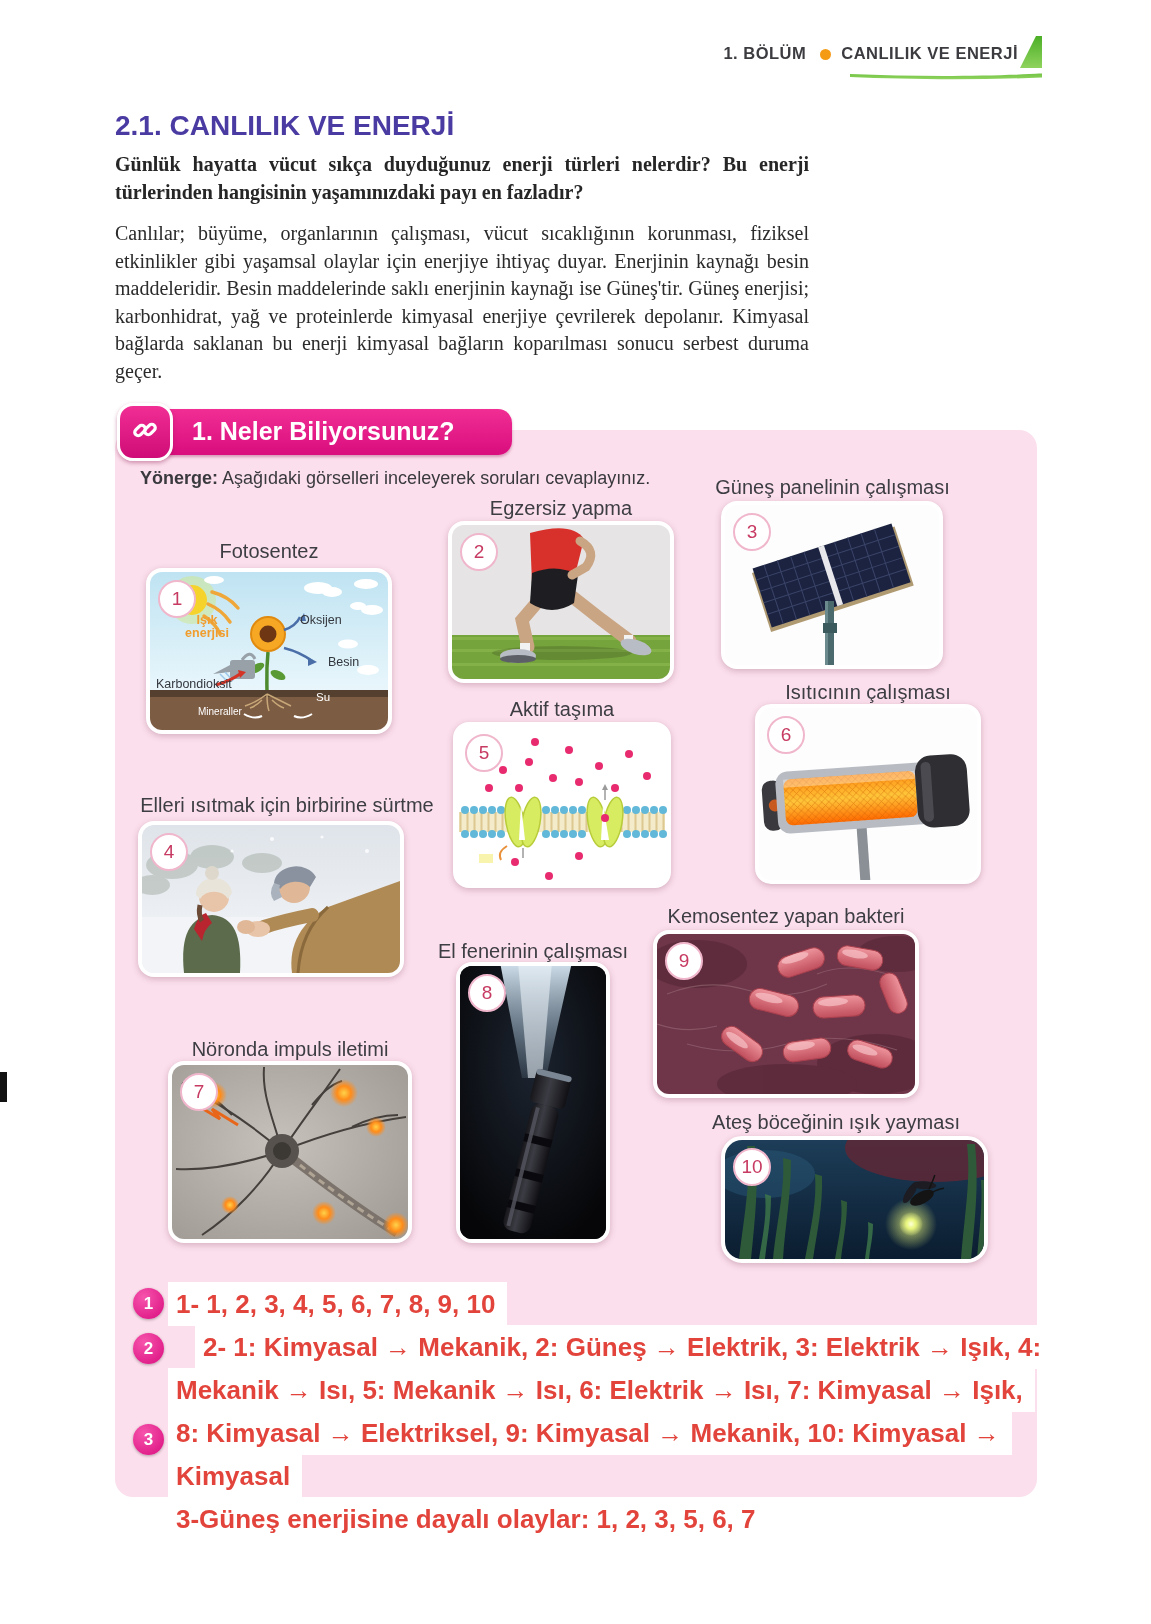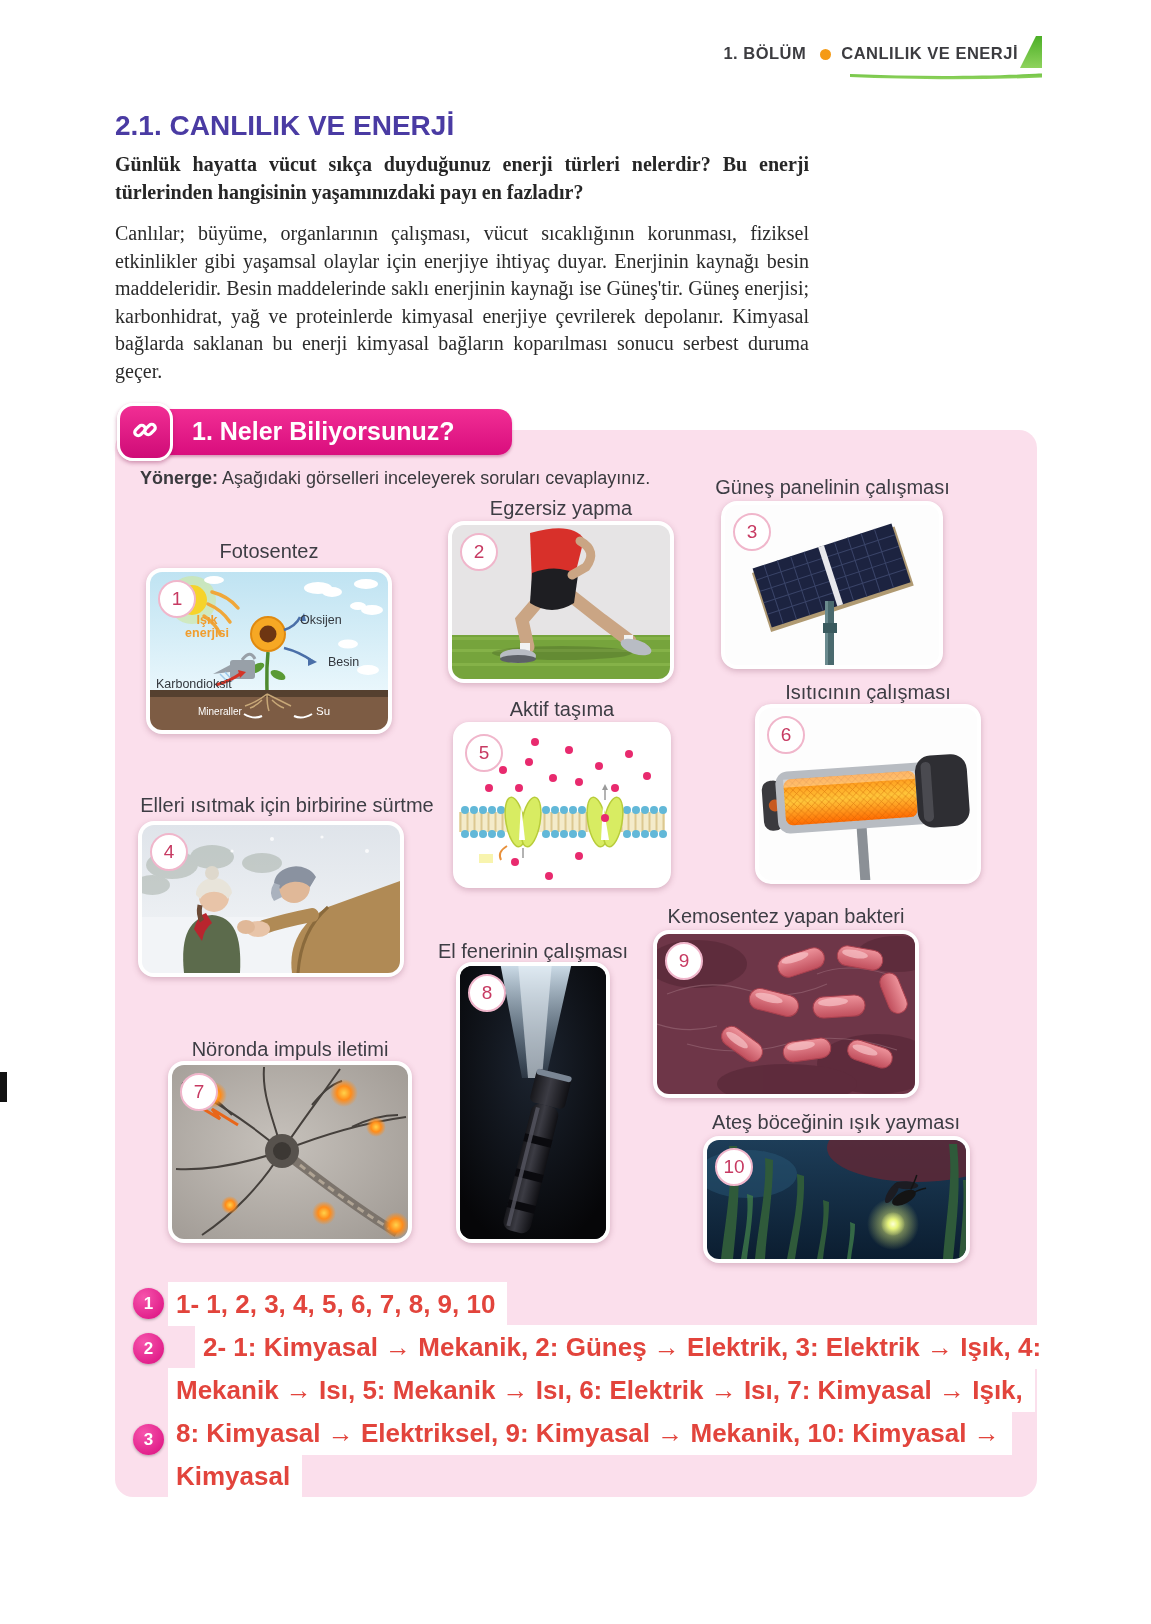--- a/index.html
+++ b/index.html
@@ -169,21 +169,21 @@
       <g stroke="#fff" stroke-width="2" fill="none">
         <path d="M94,142 q10,6 18,2"></path>
           <path d="M162,142 q-10,6 -18,2"></path>
       </g>
     </svg>
     <span class="flabel" style="left:26px;top:42px;width:62px;text-align:center;color:#f09d2e;font-weight:bold;">Işık enerjisi</span>
     <span class="flabel" style="left:150px;top:42px;">Oksijen</span>
     <span class="flabel" style="left:178px;top:84px;">Besin</span>
     <span class="flabel" style="left:6px;top:106px;">Karbondioksit</span>
     <span class="flabel" style="left:48px;top:133px;color:#fff;font-size:10px;">Mineraller</span>
-    <span class="flabel" style="left:166px;top:133px;color:#fff;font-size:11.5px;">Su</span>
+    <span class="flabel" style="left:166px;top:119px;color:#fff;font-size:11.5px;">Su</span>
   </figure>
 
   <figure class="card" style="left:448px;top:521px;width:226px;height:162px;margin:0;">
     <div class="numbadge">2</div>
     <svg width="218" height="154">
       <rect width="218" height="154" fill="#e6e4e5"></rect>
       <rect x="0" y="110" width="218" height="44" fill="#76a43c"></rect>
       <g fill="#85b248">
           <rect x="0" y="112" width="218" height="3"></rect>
           <rect x="0" y="124" width="218" height="3"></rect>
@@ -495,21 +495,21 @@
         <ellipse cx="198" cy="20" rx="13" ry="4" transform="rotate(10 198 20)"></ellipse>
         <ellipse cx="112" cy="64" rx="14" ry="4" transform="rotate(14 112 64)"></ellipse>
         <ellipse cx="176" cy="68" rx="15" ry="4" transform="rotate(-4 176 68)"></ellipse>
         <ellipse cx="80" cy="106" rx="13" ry="4" transform="rotate(36 80 106)"></ellipse>
         <ellipse cx="144" cy="112" rx="14" ry="4" transform="rotate(-8 144 112)"></ellipse>
         <ellipse cx="208" cy="116" rx="13" ry="4" transform="rotate(18 208 116)"></ellipse>
       </g>
     </svg>
   </figure>
 
-  <figure class="card" style="left:703px;top:1136px;width:267px;height:127px;margin:0;">
+  <figure class="card" style="left:721px;top:1136px;width:267px;height:127px;margin:0;border-radius:21px;">
     <div class="numbadge">10</div>
     <svg width="259" height="119">
       <defs>
         <linearGradient id="night" x1="0" y1="0" x2="0" y2="1">
           <stop offset="0" stop-color="#1d3d58"></stop>
             <stop offset="1" stop-color="#0b1d30"></stop>
         </linearGradient>
         <radialGradient id="glow" cx=".5" cy=".5" r=".5">
           <stop offset="0" stop-color="#fdffd8"></stop>
             <stop offset=".4" stop-color="#e8f57a"></stop>
@@ -544,20 +544,21 @@
 
   <div class="marker" style="left:133px;top:1288px;">1</div>
   <div class="marker" style="left:133px;top:1333px;">2</div>
   <div class="marker" style="left:133px;top:1424px;">3</div>
 
   <div class="ansline" style="left:168px;top:1282px;">1- 1, 2, 3, 4, 5, 6, 7, 8, 9, 10</div>
   <div class="ansline" style="left:168px;top:1325px;margin-left:27px;">2- 1: Kimyasal → Mekanik, 2: Güneş → Elektrik, 3: Elektrik → Işık, 4:</div>
   <div class="ansline" style="left:168px;top:1368px;">Mekanik → Isı, 5: Mekanik → Isı, 6: Elektrik → Isı, 7: Kimyasal → Işık,</div>
   <div class="ansline" style="left:168px;top:1411px;">8: Kimyasal → Elektriksel, 9: Kimyasal → Mekanik, 10: Kimyasal →</div>
   <div class="ansline" style="left:168px;top:1454px;">Kimyasal</div>
+  <div class="ansline" style="left:168px;top:1497px;">3-Güneş enerjisine dayalı olaylar: 1, 2, 3, 5, 6, 7</div>
 
   <div class="edge-tick"></div>
 
   <div class="pageno">
     <svg width="103" height="46">
       <polygon points="14,0 60,0 48,46 0,46" fill="#64bb2d"></polygon>
       <polygon points="72,0 103,0 103,46 58,46" fill="#64bb2d"></polygon>
     </svg>
     <span class="num">69</span>
   </div>

